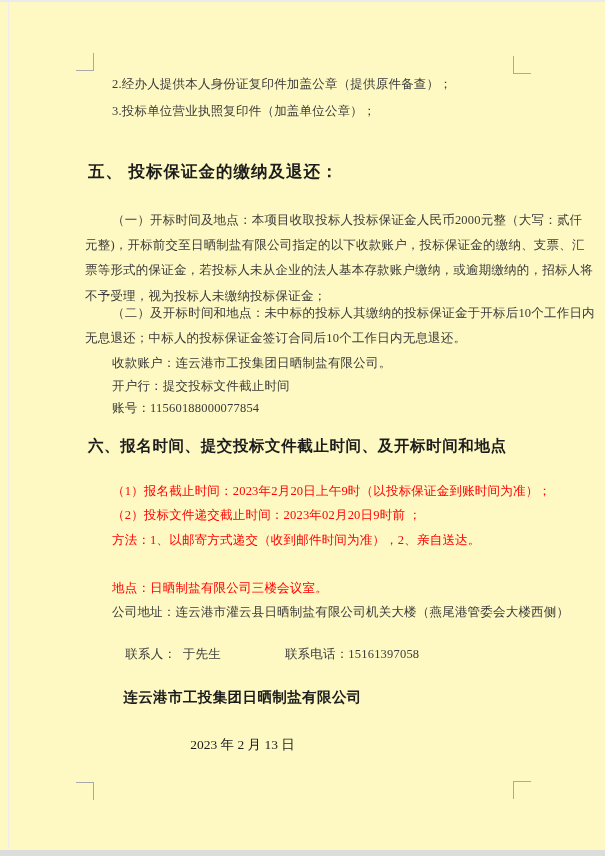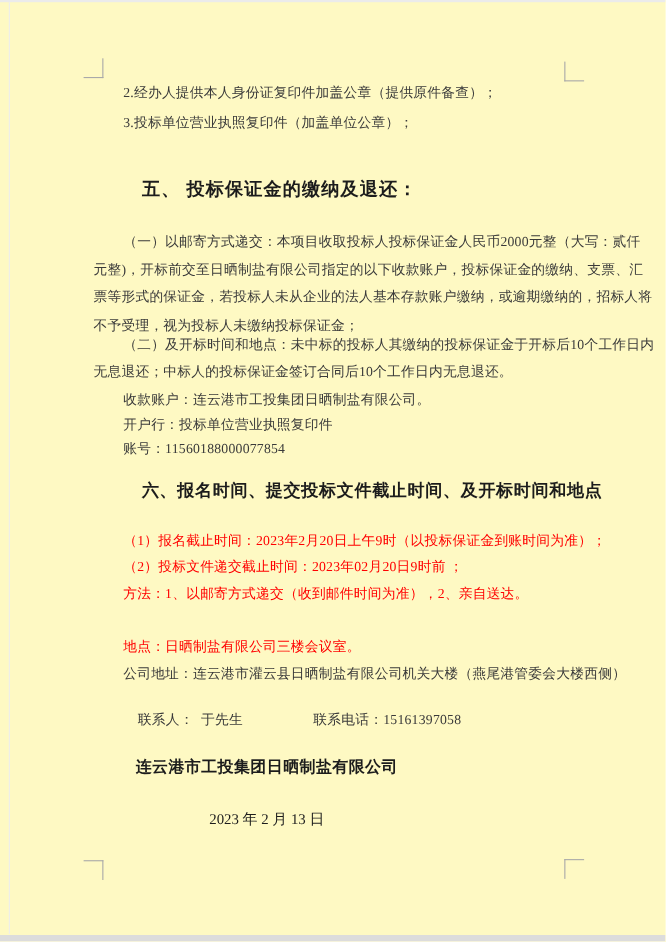--- a/index.html
+++ b/index.html
@@ -45,21 +45,20 @@
   .ind1 { left: 85px; }   
   .ind2 { left: 112px; }  
   .red  { color: #ff0000; }
   .heading {
     position: absolute;
     left: 88px;
     font-family: "Liberation Sans", "DejaVu Sans", sans-serif;
     font-weight: bold;
     color: #1c1c1c;
     white-space: pre;
-    margin-left: 41px;
   }
   .h-five { top: 161px; font-size: 16.5px; letter-spacing: 1px; }
   .h-six  { top: 436px; font-size: 15.5px; letter-spacing: 0.6px; }
   .centered {
     position: absolute; left: 0; width: 485px;
     text-align: center; white-space: pre; color: #1c1c1c;
   }
   .footer-company { top: 688px; font-size: 14.5px; font-weight: bold; letter-spacing: 0.4px; }
   .footer-date    { top: 736px; font-size: 13.5px; }
   .phone-gap { display: inline-block; width: 64px; }
@@ -76,30 +75,30 @@
   <div class="mark mark-tl"></div>
   <div class="mark mark-tr"></div>
   <div class="mark mark-bl"></div>
   <div class="mark mark-br"></div>
 
   <div class="line ind2" style="top:76px">2.经办人提供本人身份证复印件加盖公章（提供原件备查）；</div>
   <div class="line ind2" style="top:103px">3.投标单位营业执照复印件（加盖单位公章）；</div>
 
   <div class="heading h-five">五、 投标保证金的缴纳及退还：</div>
 
-  <div class="line ind2" style="top:212px">（一）以邮寄方式递交：本项目收取投标人投标保证金人民币2000元整（大写：贰仟</div>
+  <div class="line ind2" style="top:212px">（一）开标时间及地点：本项目收取投标人投标保证金人民币2000元整（大写：贰仟</div>
   <div class="line ind1" style="top:237px">元整)，开标前交至日晒制盐有限公司指定的以下收款账户，投标保证金的缴纳、支票、汇</div>
   <div class="line ind1" style="top:262px">票等形式的保证金，若投标人未从企业的法人基本存款账户缴纳，或逾期缴纳的，招标人将</div>
   <div class="line ind1" style="top:288px">不予受理，视为投标人未缴纳投标保证金；</div>
 
   <div class="line ind2" style="top:305px">（二）及开标时间和地点：未中标的投标人其缴纳的投标保证金于开标后10个工作日内</div>
   <div class="line ind1" style="top:330px">无息退还；中标人的投标保证金签订合同后10个工作日内无息退还。</div>
 
   <div class="line ind2" style="top:355px">收款账户：连云港市工投集团日晒制盐有限公司。</div>
-  <div class="line ind2" style="top:378px">开户行：投标单位营业执照复印件</div>
+  <div class="line ind2" style="top:378px">开户行：提交投标文件截止时间</div>
   <div class="line ind2" style="top:400px">账号：11560188000077854</div>
 
   <div class="heading h-six">六、报名时间、提交投标文件截止时间、及开标时间和地点</div>
 
   <div class="line ind2 red" style="top:483px">（1）报名截止时间：2023年2月20日上午9时（以投标保证金到账时间为准）；</div>
   <div class="line ind2 red" style="top:507px">（2）投标文件递交截止时间：2023年02月20日9时前 ；</div>
   <div class="line ind2 red" style="top:532px">方法：1、以邮寄方式递交（收到邮件时间为准），2、亲自送达。</div>
   <div class="line ind2 red" style="top:580px">地点：日晒制盐有限公司三楼会议室。</div>
 
   <div class="line ind2" style="top:604px">公司地址：连云港市灌云县日晒制盐有限公司机关大楼（燕尾港管委会大楼西侧）</div>

